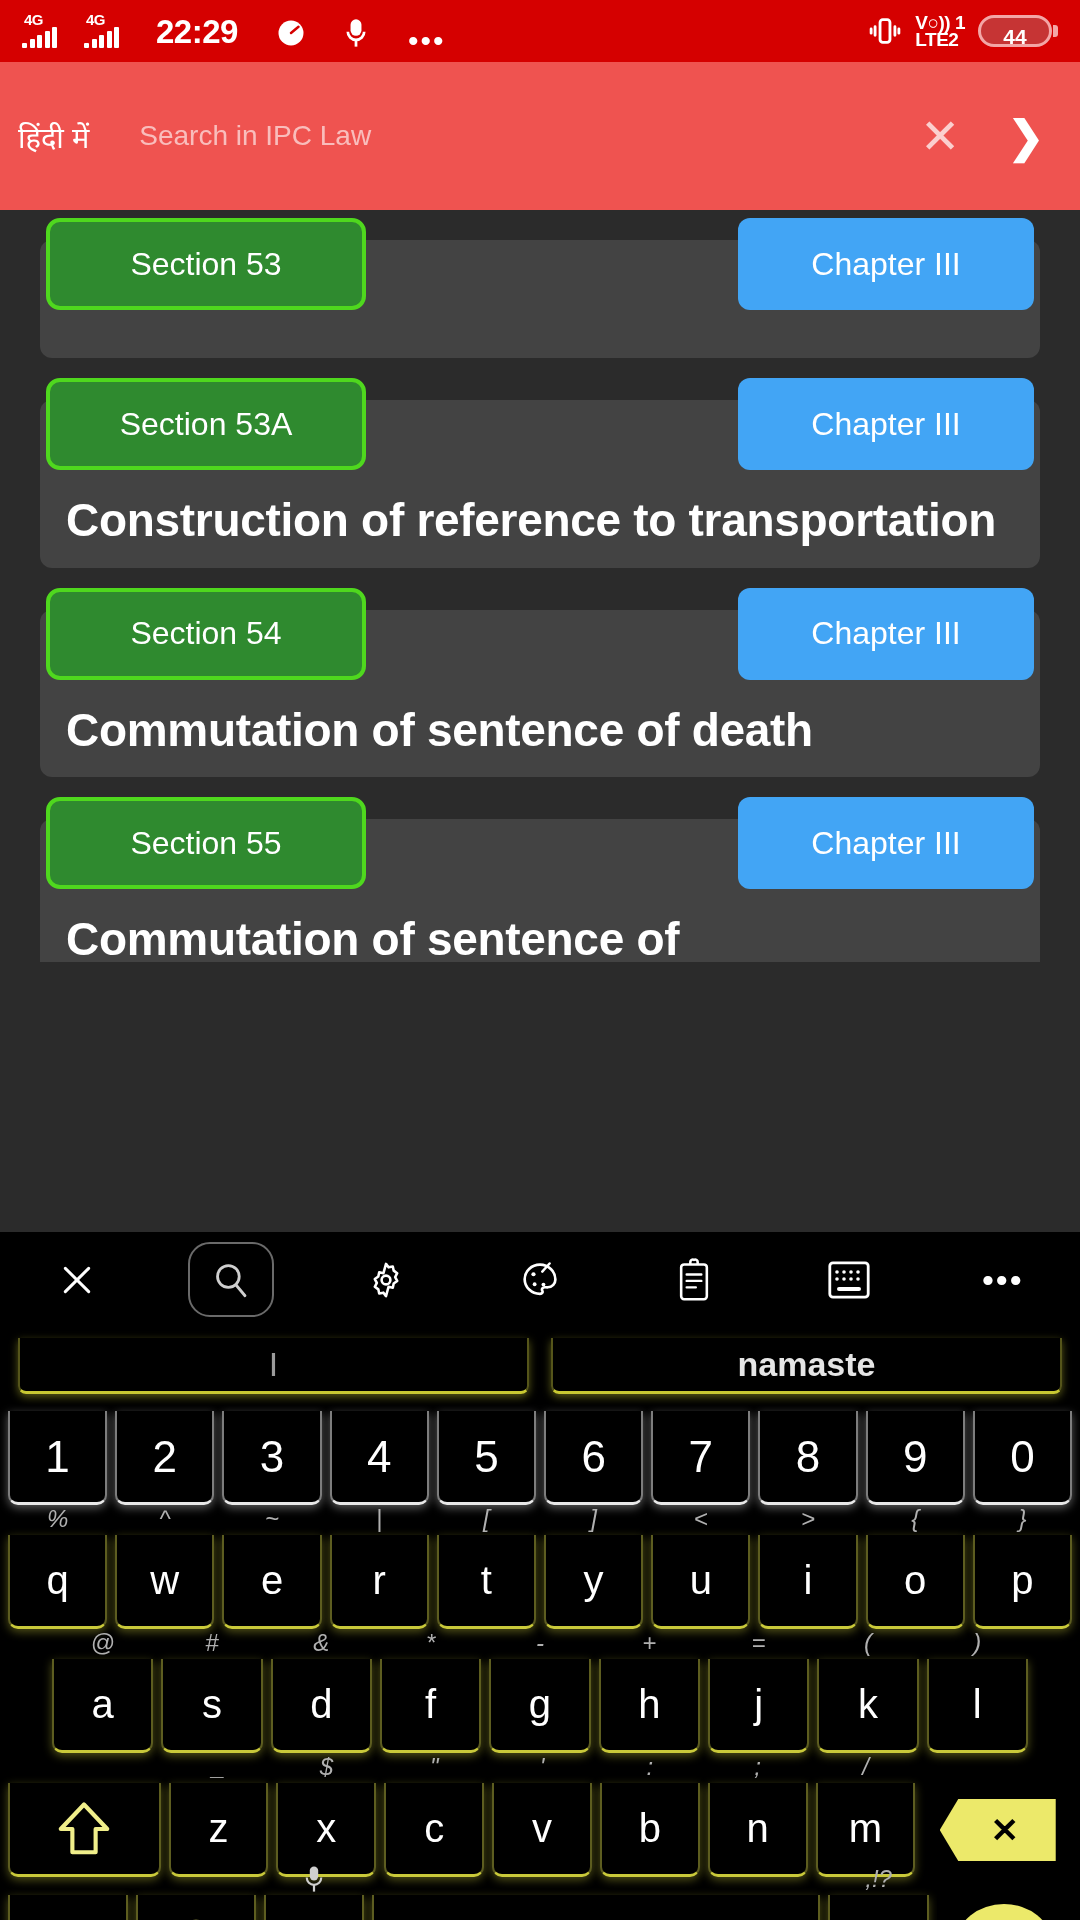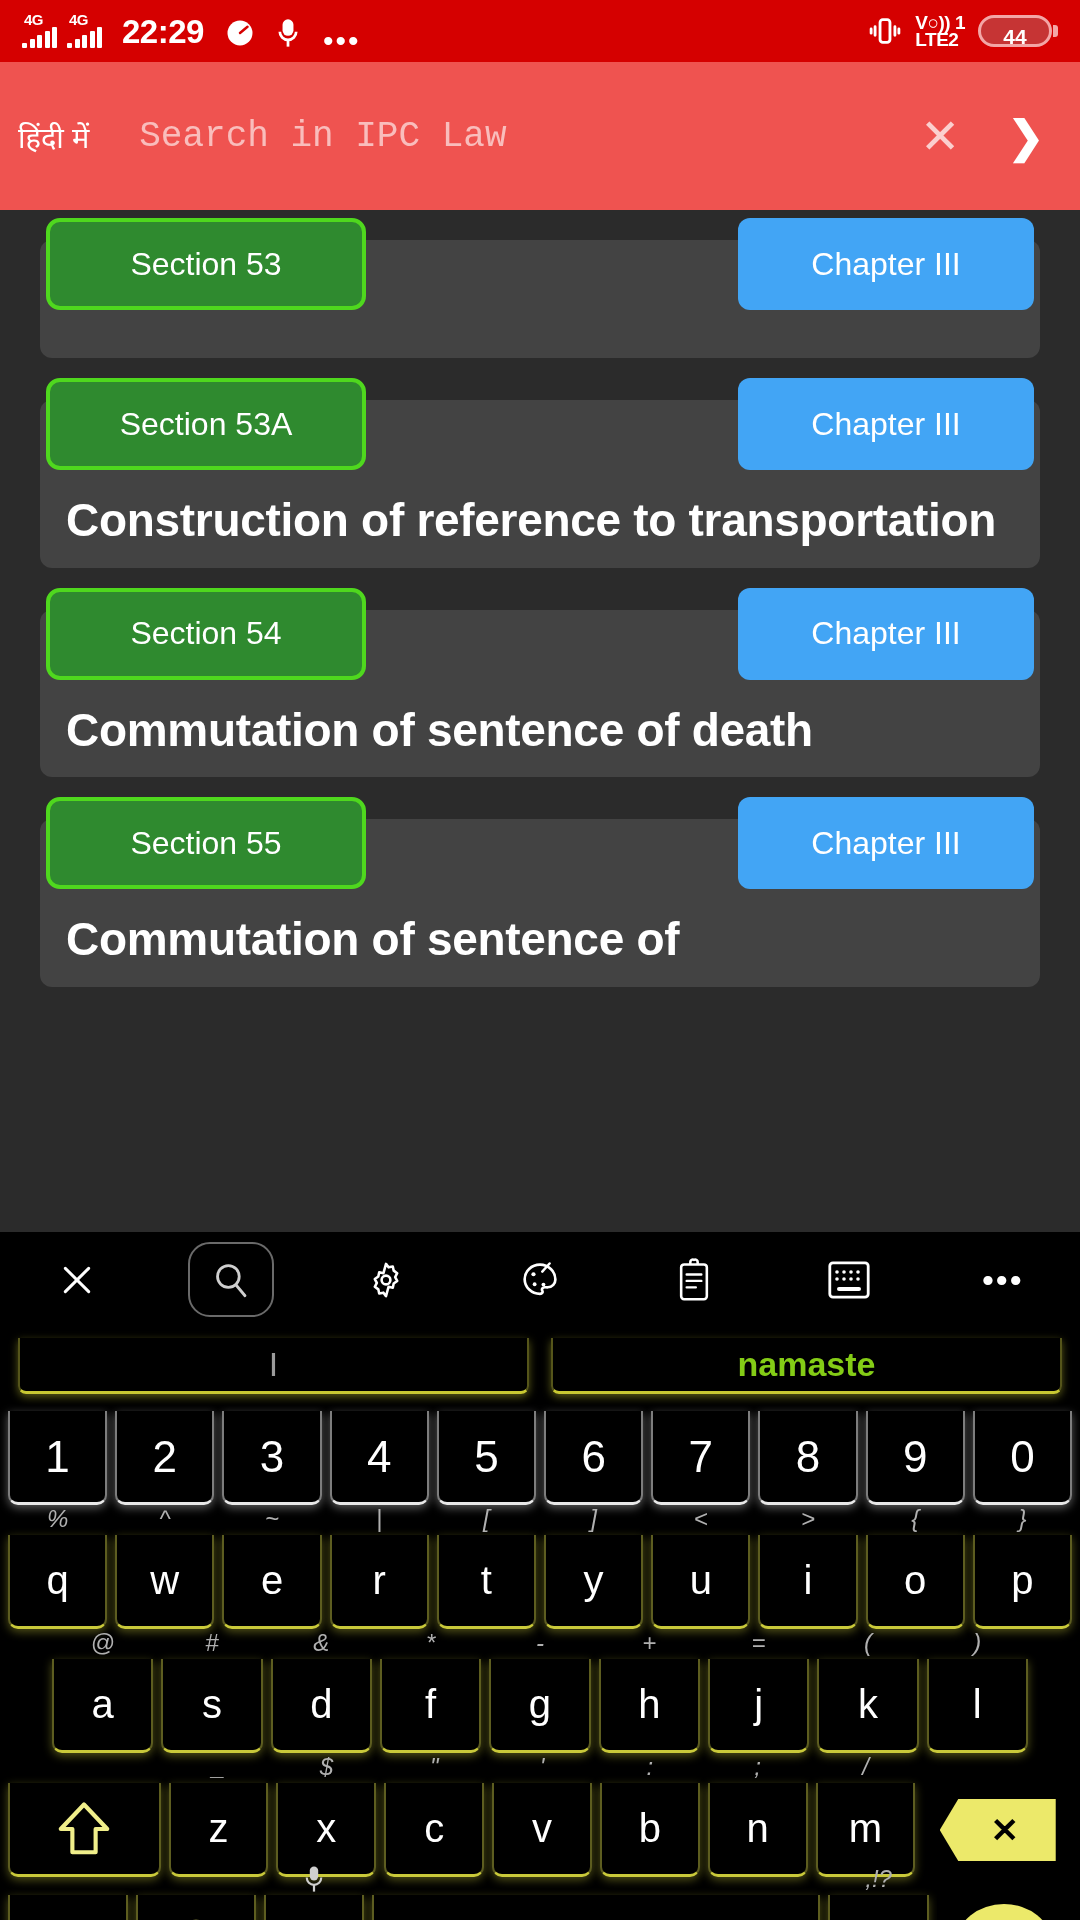--- a/index.html
+++ b/index.html
@@ -9,21 +9,21 @@
     font-family: "Liberation Sans", sans-serif;
     overflow: hidden;
   }
   #app { position: relative; width: 1080px; height: 1920px; background: #2b2b2b; }
 
   
   .statusbar {
     height: 62px; background: #d50000; color: #fff;
     display: flex; align-items: center; padding: 0 22px;
   }
-  .sb-left { display: flex; align-items: flex-end; gap: 10px; }
+  .sb-left { display: flex; align-items: flex-end; gap: 27px; }
   .sig { display: flex; flex-direction: column; align-items: flex-start; }
   .sig-label { font-size: 15px; font-weight: bold; line-height: 12px; margin-left: 2px; letter-spacing: -0.5px; }
   .bars { display: flex; align-items: flex-end; gap: 2.5px; height: 20px; margin-top: 2px; }
   .bars i { display: block; width: 5px; background: #fff; border-radius: 1px; }
   .bars i:nth-child(1) { height: 5px; }
   .bars i:nth-child(2) { height: 9px; }
   .bars i:nth-child(3) { height: 13px; }
   .bars i:nth-child(4) { height: 17px; }
   .bars i:nth-child(5) { height: 21px; }
   .sb-time { font-size: 33px; font-weight: bold; margin-left: 10px; letter-spacing: -0.5px; line-height: 1; }
@@ -45,34 +45,34 @@
 
   
   .searchbar {
     height: 148px; background: #ef5350;
     display: flex; align-items: center; padding: 0 18px;
   }
   .hindi-btn { color: #fff; font-size: 29px; white-space: nowrap; }
   .search-input-wrap { flex: 1; margin-left: 50px; }
   .search-input {
     width: 100%; background: transparent; border: none; outline: none;
-    color: #fff; font-size: 36px; font-family: Liberation Mono, monospace;
+    color: #fff; font-size: 28px; font-family: Liberation Sans, sans-serif;
   }
   .search-input::placeholder { color: rgba(255,255,255,0.62); }
   .clear-btn {
     width: 72px; height: 72px; display: flex; align-items: center; justify-content: center;
     color: rgba(255,255,255,0.72); font-size: 48px; font-weight: 300;
   }
   .go-btn {
     width: 72px; height: 72px; display: flex; align-items: center; justify-content: center;
     color: #fff; font-size: 44px; font-weight: bold; margin-left: 14px;
   }
 
   
-  .results { position: relative; height: 1022px; overflow: hidden; background: #2b2b2b; padding-top: 30px; }
+  .results { position: relative; height: 752px; overflow: hidden; background: #2b2b2b; padding-top: 30px; }
   .card {
     background: #434343; border-radius: 12px;
     margin: 0 40px 42px 40px; padding: 0 0 22px 0;
     position: relative;
   }
   .badge-row { display: flex; justify-content: space-between; align-items: flex-start; padding: 0 6px; position: relative; height: 96px; }
   .sec-badge {
     margin-top: -22px; margin-left: 0px;
     min-width: 320px; height: 92px;
     background: #2f8a2f; border: 4px solid #4fd81e; border-radius: 14px;
@@ -110,21 +110,21 @@
 
   .suggest-row { height: 78px; display: flex; align-items: center; padding: 0 18px; gap: 22px; }
   .suggest {
     flex: 1; height: 56px; display: flex; align-items: center; justify-content: center;
     color: #9b9b9b; font-size: 34px;
     border-bottom: 3px solid #c8c832;
     border-left: 2px solid #55551a; border-right: 2px solid #55551a;
     border-radius: 0 0 8px 8px;
     box-shadow: 0 3px 9px rgba(200,200,50,0.45);
   }
-  .suggest.active { color: #84cc16; font-weight: bold; }
+  .suggest.active { color: #e5e5e5; font-weight: bold; }
 
   .kb-rows { padding: 6px 4px 0 4px; }
   .krow { display: flex; height: 94px; margin-bottom: 8px; }
   .key {
     flex: 1; margin: 0 4px; position: relative;
     display: flex; align-items: center; justify-content: center;
     color: #fff; font-size: 40px;
     border-bottom: 3px solid #c9c93a;
     border-left: 2px solid #5d5d20; border-right: 2px solid #5d5d20;
     border-radius: 0 0 10px 10px;

